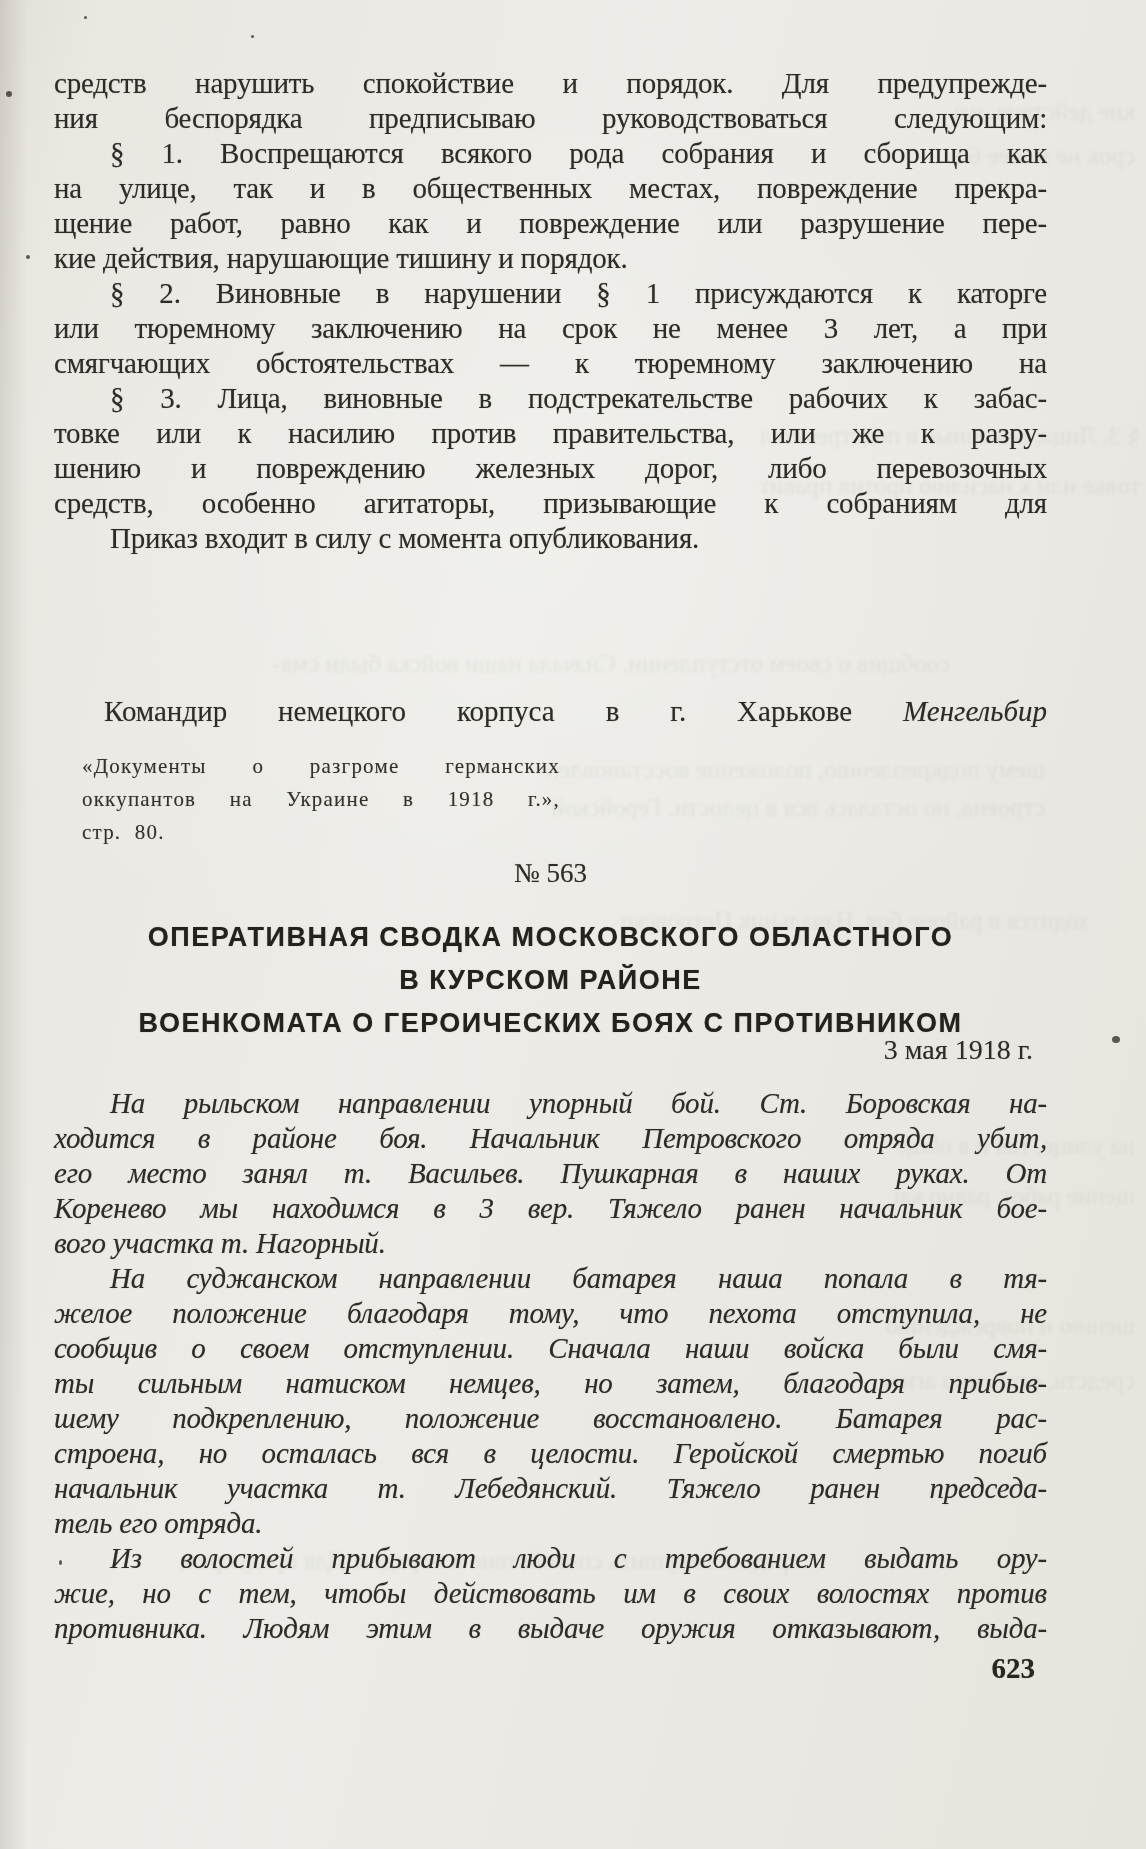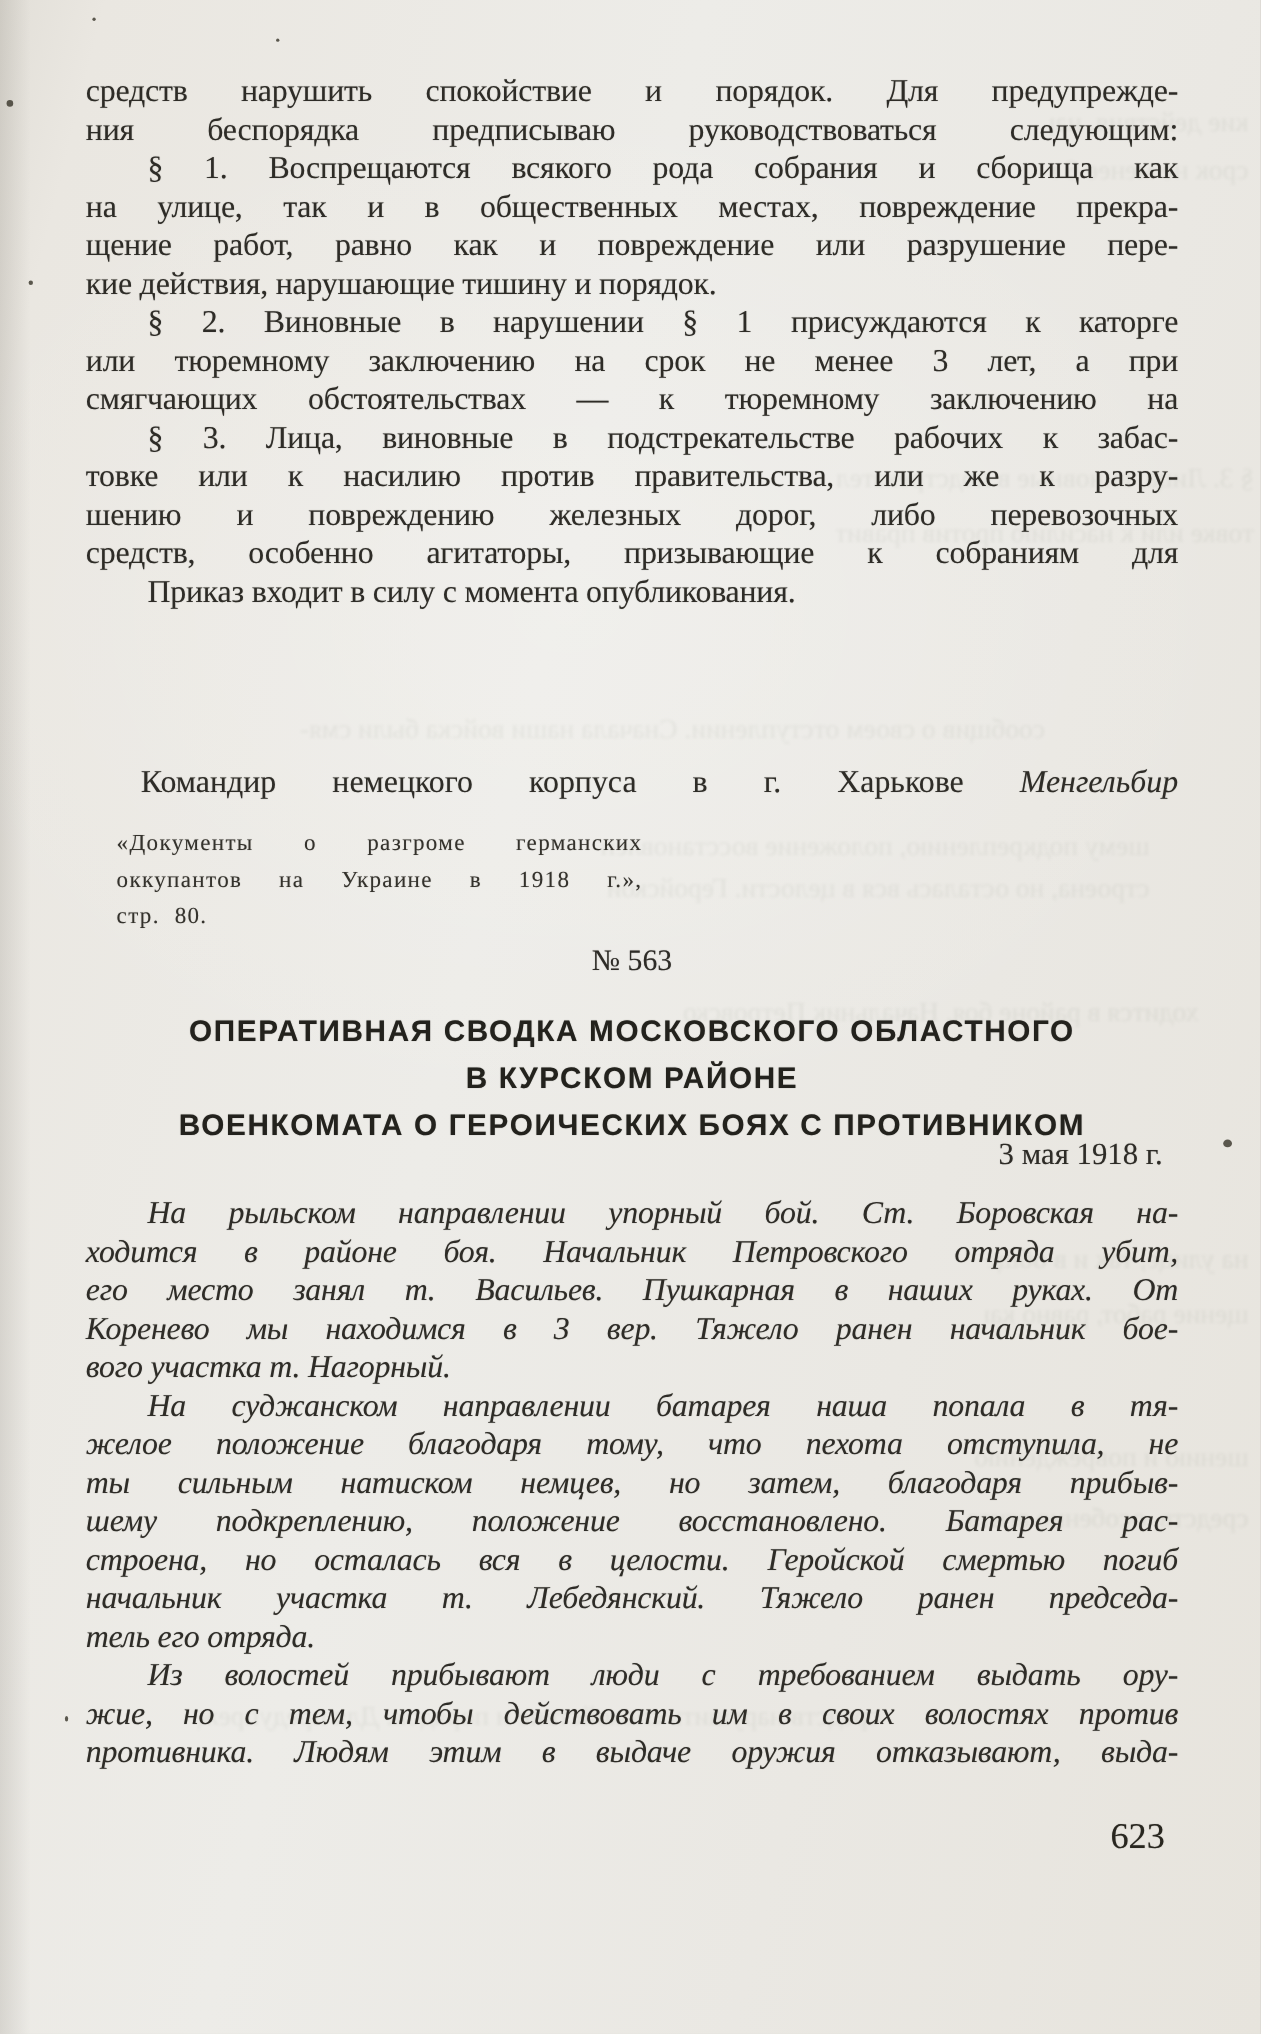--- a/index.html
+++ b/index.html
@@ -11,21 +11,21 @@
     background:
       radial-gradient(ellipse 900px 700px at 45% 30%, rgba(255,255,255,0.20), rgba(255,255,255,0) 70%),
       linear-gradient(104deg, #e2dfd8 0%, #eae7e1 6%, #edece8 40%, #eae8e3 70%, #e7e4dd 100%);
     font-family:"Liberation Serif", serif;
     color:#2e2c27;
   }
   .gutter-shadow{
     position:absolute;left:0;top:0;bottom:0;width:28px;
     background:linear-gradient(90deg, rgba(62,56,44,0.12), rgba(62,56,44,0));
   }
-  .textcol{position:absolute;left:78px;width:993px;}
+  .textcol{position:absolute;left:54px;width:993px;}
   
   .doc-body{font-size:29px;line-height:35px;letter-spacing:-0.2px;
     text-shadow:0 0 1px rgba(46,44,39,0.38);}
   .tline{text-align:justify;text-align-last:justify;}
   .tline.lastline{text-align-last:left;}
   .para.indent .tline:first-child{text-indent:56px;}
   .para.center .tline{text-align:center;text-align-last:center;}
   
   #doc1-body{top:66px;}
   .signature{
@@ -56,21 +56,21 @@
     text-shadow:0 0 1px rgba(35,34,29,0.4);
   }
   .dateline{
     position:absolute;top:1034px;width:993px;
     font-size:28px;text-align:right;padding-right:14px;box-sizing:border-box;
     text-shadow:0 0 1px rgba(46,44,39,0.35);
   }
   #doc2-body{top:1086px;font-style:italic;}
   .page-number{
     position:absolute;top:1652px;width:993px;
-    font-size:33px;font-weight:normal;text-align:right;
+    font-size:29px;font-weight:bold;text-align:right;
     padding-right:12px;box-sizing:border-box;
     color:#28261f;text-shadow:0 0 1px rgba(40,38,31,0.4);
   }
   
   .ghost{
     position:absolute;color:#66705f;opacity:0.09;
     transform:scaleX(-1);filter:blur(1.6px);
     font-size:25px;line-height:32px;white-space:nowrap;overflow:hidden;
     pointer-events:none;
   }
@@ -160,20 +160,21 @@
       <div class="para indent">
         <div class="tline">На рыльском направлении упорный бой. Ст. Боровская на-</div>
         <div class="tline">ходится в районе боя. Начальник Петровского отряда убит,</div>
         <div class="tline">его место занял т. Васильев. Пушкарная в наших руках. От</div>
         <div class="tline">Коренево мы находимся в 3 вер. Тяжело ранен начальник бое-</div>
         <div class="tline lastline">вого участка т. Нагорный.</div>
       </div>
       <div class="para indent">
         <div class="tline">На суджанском направлении батарея наша попала в тя-</div>
         <div class="tline">желое положение благодаря тому, что пехота отступила, не</div>
+        <div class="tline">сообщив о своем отступлении. Сначала наши войска были смя-</div>
         <div class="tline">ты сильным натиском немцев, но затем, благодаря прибыв-</div>
         <div class="tline">шему подкреплению, положение восстановлено. Батарея рас-</div>
         <div class="tline">строена, но осталась вся в целости. Геройской смертью погиб</div>
         <div class="tline">начальник участка т. Лебедянский. Тяжело ранен председа-</div>
         <div class="tline lastline">тель его отряда.</div>
       </div>
       <div class="para indent">
         <div class="tline">Из волостей прибывают люди с требованием выдать ору-</div>
         <div class="tline">жие, но с тем, чтобы действовать им в своих волостях против</div>
         <div class="tline">противника. Людям этим в выдаче оружия отказывают, выда-</div>

